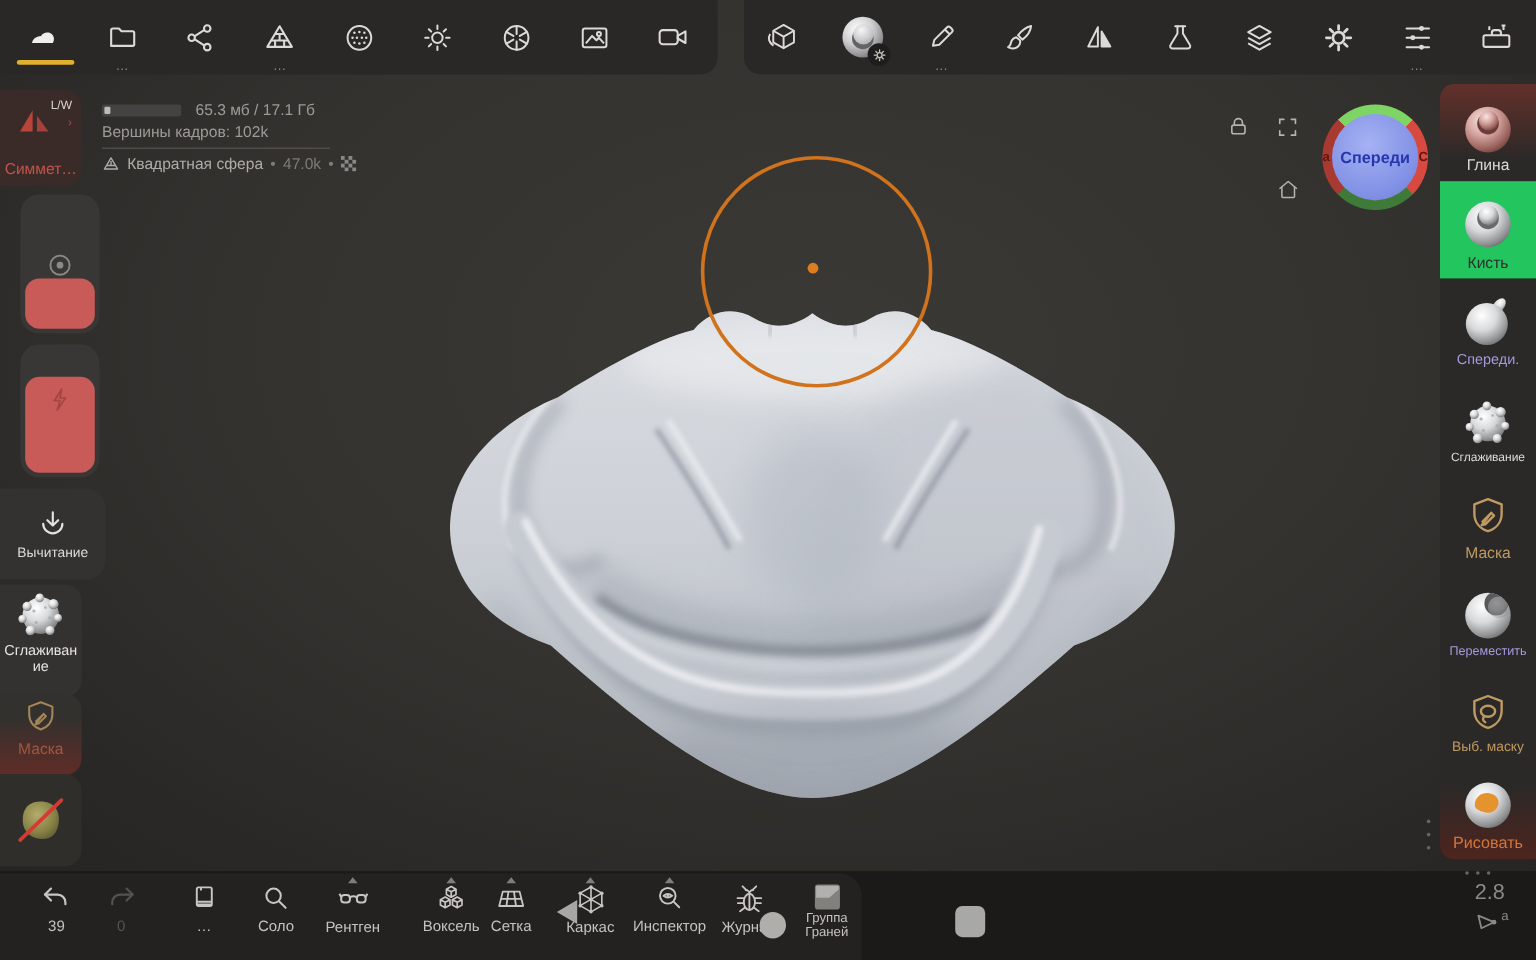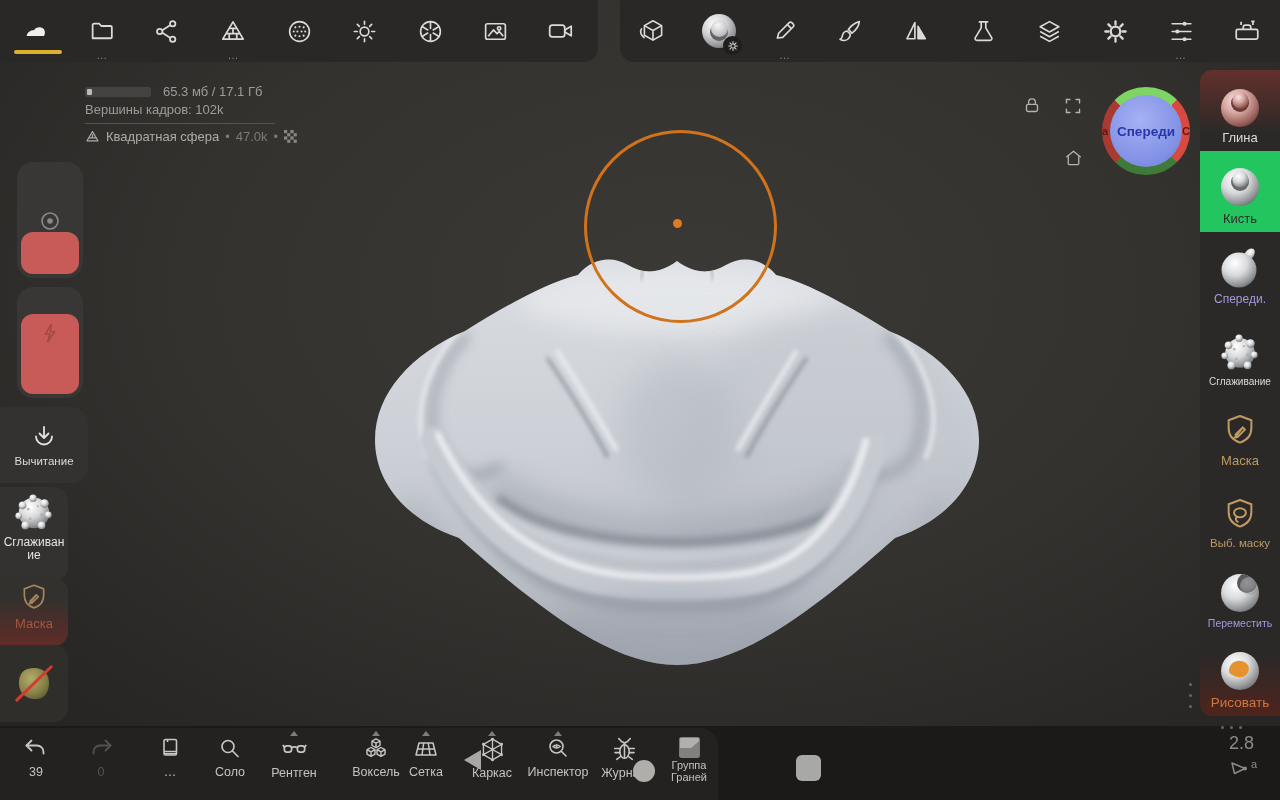--- a/index.html
+++ b/index.html
@@ -399,20 +399,29 @@
   </div>
 
   <div id="gizmo">
     <span class="frag l">а</span>
     <span class="frag r">С</span>
     <div class="center">
       <span>Спереди</span>
     </div>
   </div>
 
+  <div id="sym-btn" class="lbtn">
+    <svg style="position:absolute;left:14px;top:14px;" width="30" height="24" viewBox="0 0 33 25">
+        <path d="M14.5,2.5 V22 H3 Z" fill="#b8453c"></path>
+        <path d="M18.5,7.5 V22 H29 Z" fill="#b8453c" opacity=".85"></path>
+      </svg>
+    <span class="badge">L/W</span>
+    <span class="chev">›</span>
+    <span class="lbl">Симмет…</span>
+  </div>
 
   <div id="slider-radius" class="vslider">
     <svg class="icon" width="26" height="26" viewBox="0 0 26 26">
         <circle cx="13" cy="13" r="8" stroke="#8b8987" stroke-width="1.6" fill="none"></circle>
         <circle cx="13" cy="13" r="2.8" fill="#8b8987"></circle>
       </svg>
     <div class="fill"></div>
   </div>
 
   <div id="slider-strength" class="vslider">
@@ -515,57 +524,57 @@
         </svg>
       <span class="lbl">Сглаживание</span>
     </div>
     <div class="rp-item" id="rp-4">
       <svg width="40" height="40" viewBox="0 0 44 44" stroke="#bf9a62" fill="none" stroke-width="2.2" stroke-linejoin="round" stroke-linecap="round">
           <path d="M22,5.5 l12.5,4.7 v8.3 c0,8.8 -5.8,14.2 -12.5,16.3 -6.7,-2.1 -12.5,-7.5 -12.5,-16.3 v-8.3 z"></path>
           <path d="M17,26 L25,18 M25,18 l2.5,2.5 -8,8 -3.3,.8 z"></path>
         </svg>
       <span class="lbl">Маска</span>
     </div>
+    <div class="rp-item" id="rp-5">
+      <svg width="44" height="44" viewBox="0 0 44 44">
+          <circle cx="22" cy="22" r="19" fill="url(#gBall)"></circle>
+          <circle cx="29" cy="12" r="10" fill="#59595b" clip-path="url(#cb44)"></circle>
+          <circle cx="31" cy="15" r="9" fill="url(#gBall)" clip-path="url(#cb44)" opacity=".35"></circle>
+        </svg>
+      <span class="lbl">Переместить</span>
+    </div>
     <div class="rp-item" id="rp-6">
       <svg width="40" height="40" viewBox="0 0 44 44" stroke="#bf9a62" fill="none" stroke-width="2.2" stroke-linejoin="round" stroke-linecap="round">
           <path d="M22,5.5 l12.5,4.7 v8.3 c0,8.8 -5.8,14.2 -12.5,16.3 -6.7,-2.1 -12.5,-7.5 -12.5,-16.3 v-8.3 z"></path>
           <ellipse cx="22" cy="19.5" rx="6.5" ry="5"></ellipse>
           <path d="M18.5,24 q-2.5,3.5 1,5.5"></path>
         </svg>
       <span class="lbl">Выб. маску</span>
     </div>
-    <div class="rp-item" id="rp-5">
-      <svg width="44" height="44" viewBox="0 0 44 44">
-          <circle cx="22" cy="22" r="19" fill="url(#gBall)"></circle>
-          <circle cx="29" cy="12" r="10" fill="#59595b" clip-path="url(#cb44)"></circle>
-          <circle cx="31" cy="15" r="9" fill="url(#gBall)" clip-path="url(#cb44)" opacity=".35"></circle>
-        </svg>
-      <span class="lbl">Переместить</span>
-    </div>
     <div class="rp-item" id="rp-7">
       <svg width="44" height="44" viewBox="0 0 44 44">
           <circle cx="22" cy="22" r="19" fill="url(#gBall)"></circle>
           <path d="M11,22 c0,-7 6,-11 12,-10 6,1 9,5.5 7.5,10 -2,6 -8,7.5 -13,5.5 -4,-1.6 -6.5,-3 -6.5,-5.5z" fill="#e5932f"></path>
         </svg>
       <span class="lbl">Рисовать</span>
     </div>
   </div>
   <div class="scroll-dots-v">
       <i></i>
       <i></i>
       <i></i>
     </div>
   <div class="scroll-dots-h">
       <i></i>
       <i></i>
       <i></i>
     </div>
 
   <div id="bottom-bar">
-    <div class="bb-item" style="left:5px;">
+    <div class="bb-item" style="left:16px;">
       <svg width="26" height="26" viewBox="0 0 26 26" stroke="currentColor" fill="none" stroke-width="1.8" stroke-linecap="round" stroke-linejoin="round">
           <path d="M8.5,4.5 L3.5,9.5 L8.5,14.5"></path>
           <path d="M3.5,9.5 H14 a6.5,6.5 0 0 1 6.5,6.5 V17.5"></path>
         </svg>
       <span class="lbl">39</span>
     </div>
     <div class="bb-item dim" style="left:70px;">
       <svg width="26" height="26" viewBox="0 0 26 26" stroke="currentColor" fill="none" stroke-width="1.8" stroke-linecap="round" stroke-linejoin="round">
           <path d="M17.5,4.5 L22.5,9.5 L17.5,14.5"></path>
           <path d="M22.5,9.5 H12 a6.5,6.5 0 0 0 -6.5,6.5 V17.5"></path>

